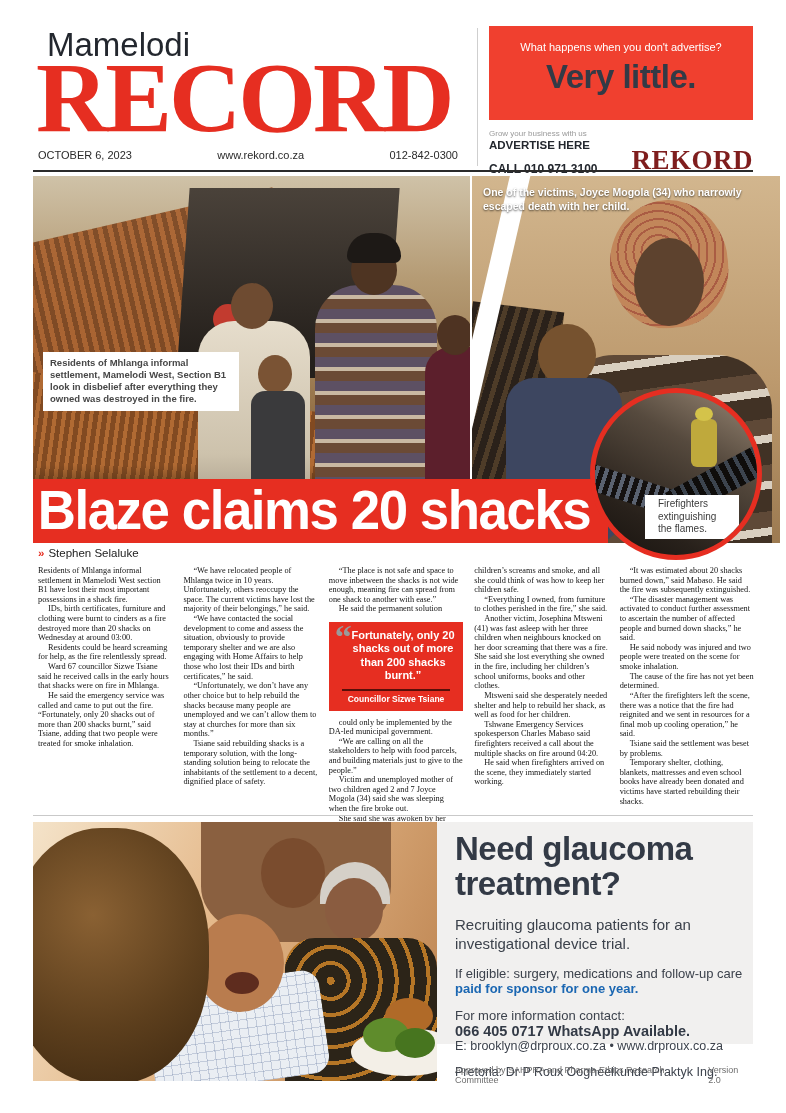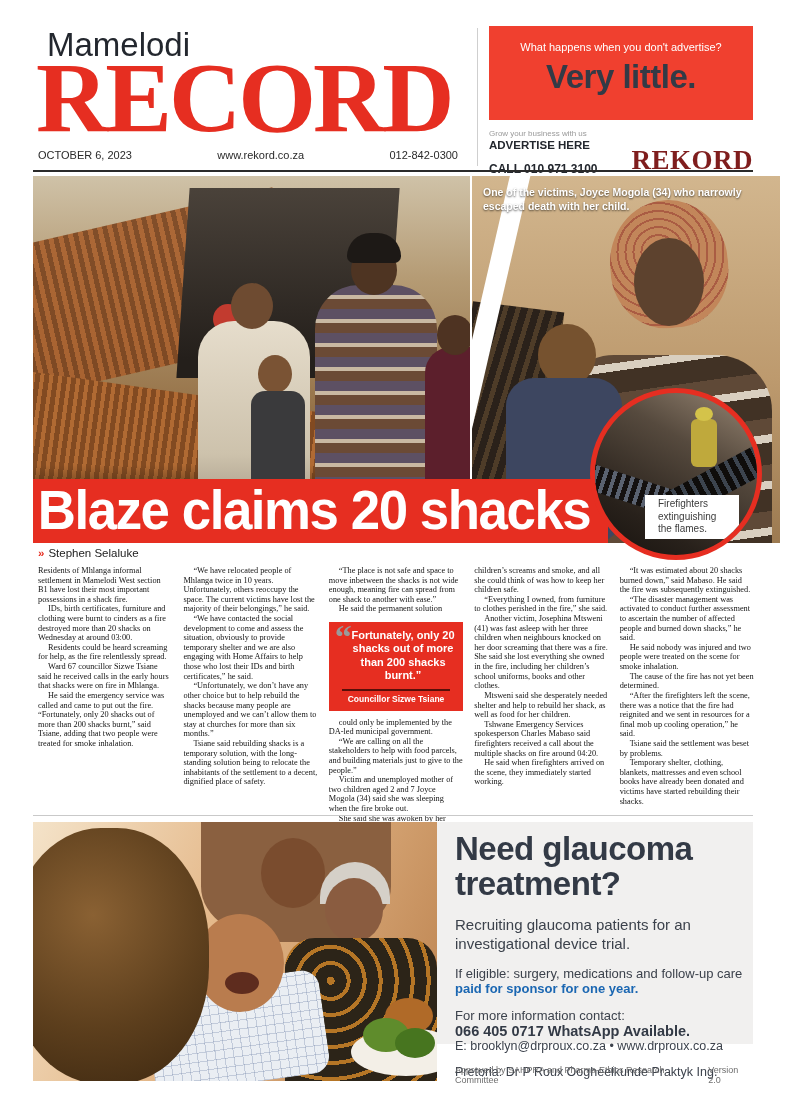--- a/index.html
+++ b/index.html
@@ -178,20 +178,21 @@
     <div class="pm-pA-head"></div>
     <div class="pm-baby"></div>
     <div class="pm-sling"></div>
     <div class="pm-pB"></div>
     <div class="pm-pB-head"></div>
     <div class="pm-pB-hat"></div>
     <div class="pm-pC"></div>
     <div class="pm-pC-jeans"></div>
     <div class="pm-pC-head"></div>
   </div>
+  <div class="cap-main">Residents of Mhlanga informal settlement, Mamelodi West, Section B1 look in disbelief after everything they owned was destroyed in the fire.</div>
 
   <div class="photo-right">
     <div class="pr-debris"></div>
     <div class="pr-seam"></div>
     <div class="pr-torso"></div>
     <div class="pr-scarf"></div>
     <div class="pr-face"></div>
     <div class="pr-child-head"></div>
     <div class="pr-child-body"></div>
   </div>

